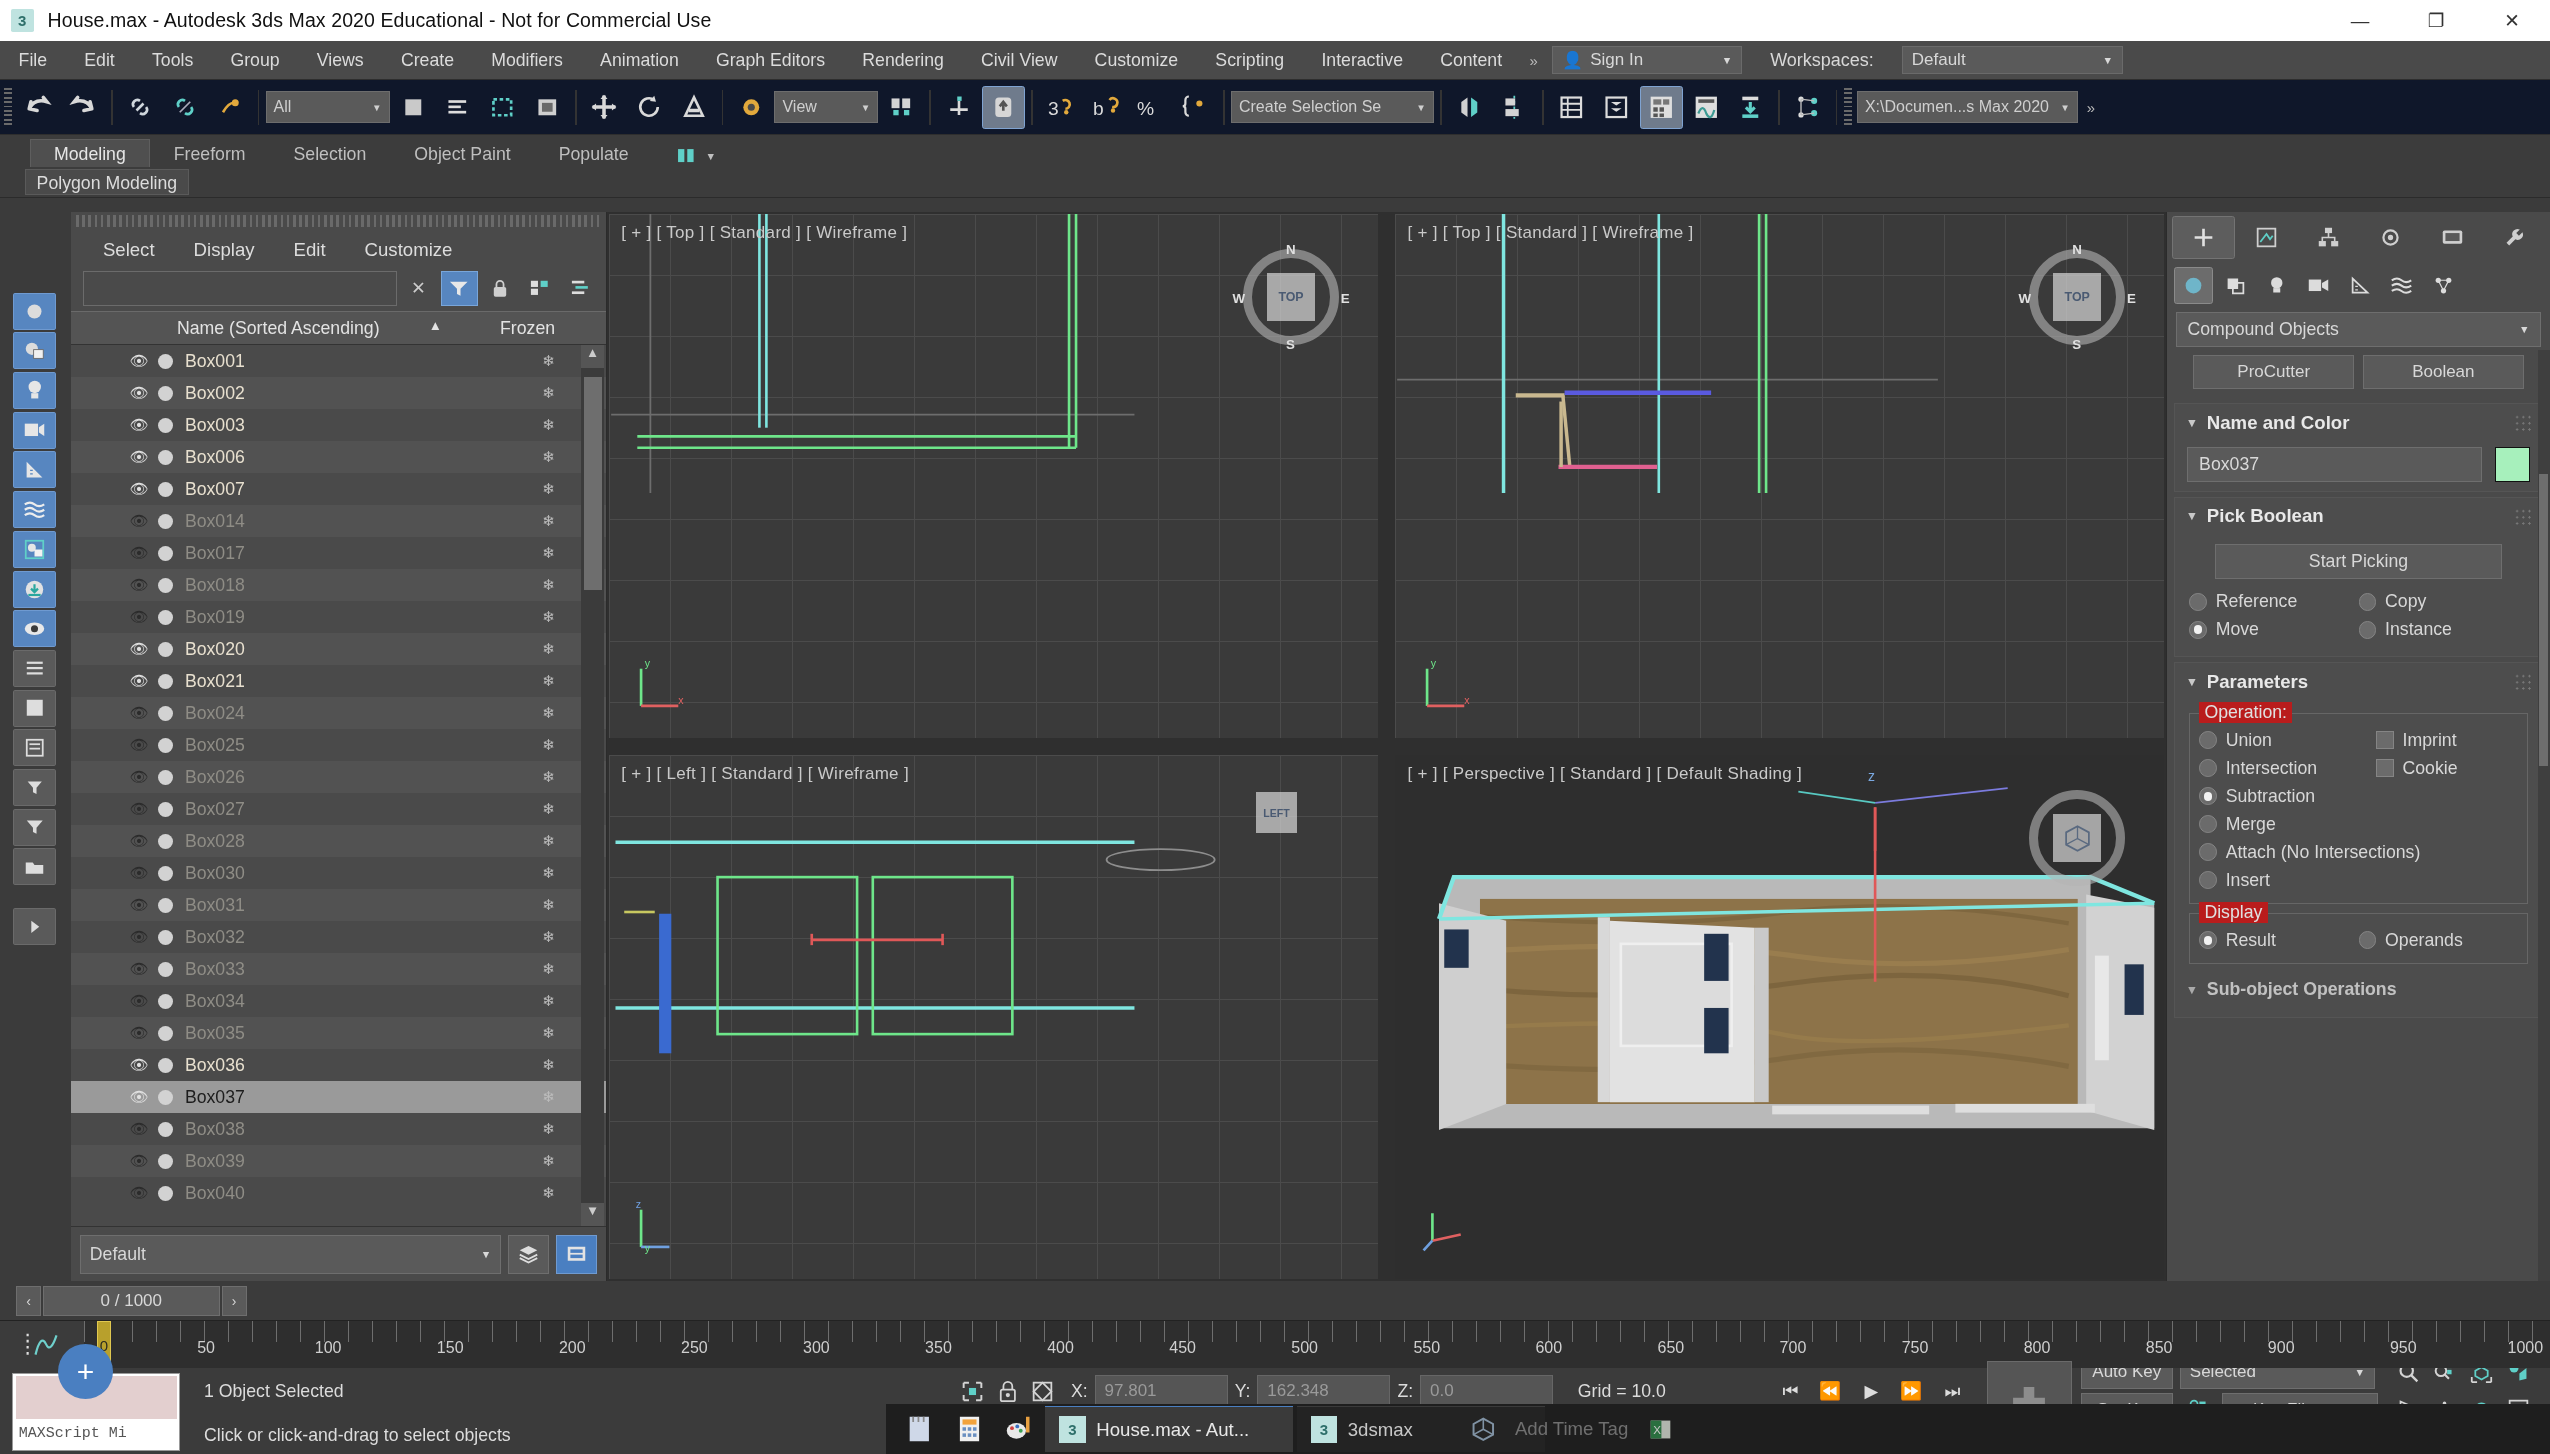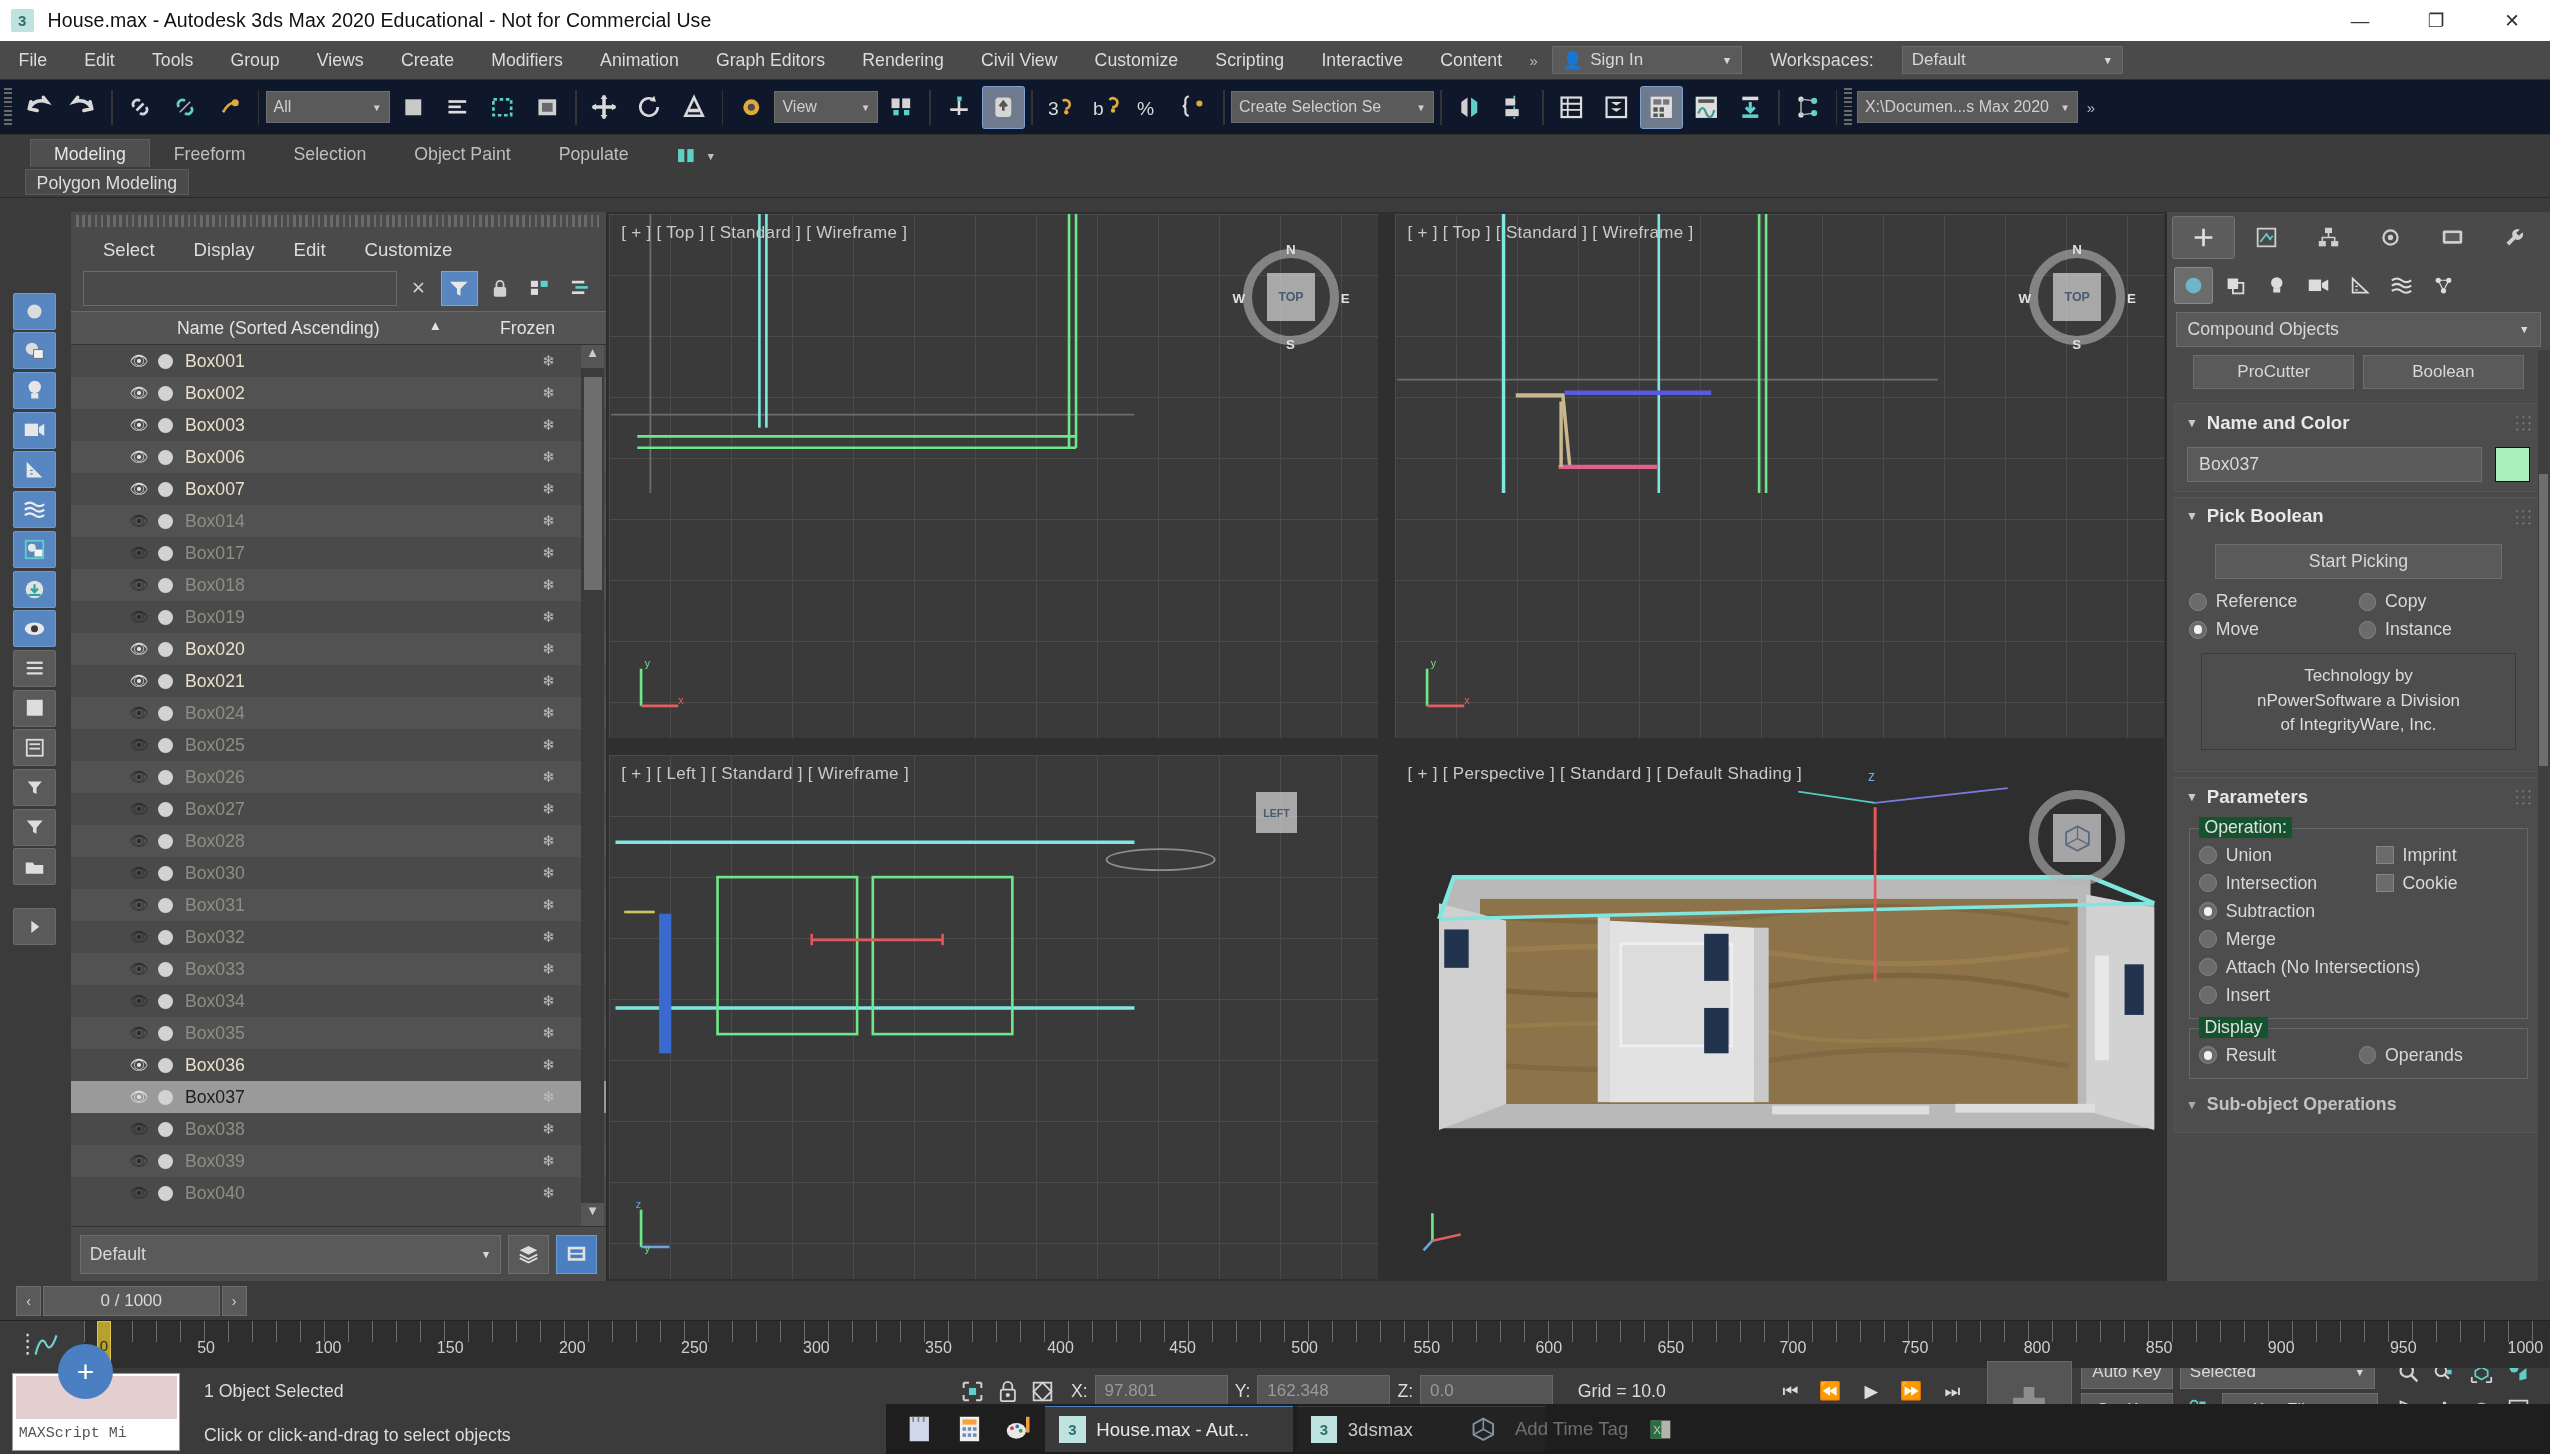--- a/index.html
+++ b/index.html
@@ -275,21 +275,21 @@
   .chk {
     width: 17.7px; height: 17.7px; background: #6b6b6b; border: 0.9px solid #858585; flex: none;
   }
   .infobox {
     border: 0.9px solid #3a3a3a; background: #4d4d4d; margin: 8.9px 12.4px;
     padding: 10.6px 7px; text-align: center; font-size: 17px; line-height: 1.45;
     color: #dcdcdc;
   }
   .grpbox { border: 0.9px solid #666; margin: 8.9px 3.5px 7px 3.5px; padding: 12.4px 8.9px 8.9px 8.9px; position: relative; }
   .grpbox > .gl {
-    position: absolute; top: -11.5px; left: 8.9px; background: #14532d;
+    position: absolute; top: -11.5px; left: 8.9px; background: #b91c1c;
     padding: 0 5.3px; font-size: 17.7px; color: #e0e0e0;
   }
   #cp-scroll { position: absolute; right: 0; top: 0; bottom: 0; width: 12.4px; background: #3f3f3f; }
   #cp-scroll .thumb { position: absolute; left: 1.8px; width: 8.9px; top: 124px; height: 292px; background: #6e6e6e; }
 
   
   #bottom { position: absolute; left: 0; right: 0; bottom: 0; height: 173px; background: #3b3b3b; }
   #trackrow { height: 39px; display: flex; align-items: center; padding-left: 16px; gap: 1.8px; }
   #trackrow .tnav {
     width: 25px; height: 30px; background: #5a5a5a; border: 0.9px solid #6e6e6e;
@@ -1260,25 +1260,20 @@
           </div>
           <div class="radrow">
             <div class="half">
               <span class="rad on"></span>
               <span>Move</span>
             </div>
             <div class="half">
               <span class="rad"></span>
               <span>Instance</span>
             </div>
-          </div>
-          <div class="infobox">
-            <div>Technology by</div>
-            <div>nPowerSoftware a Division</div>
-            <div>of IntegrityWare, Inc.</div>
           </div>
         </div>
       </div>
 
       <div class="rollout">
         <div class="rhead">
           <span class="tri">▼</span>
           <span>Parameters</span>
           <span class="grip"></span>
         </div>

